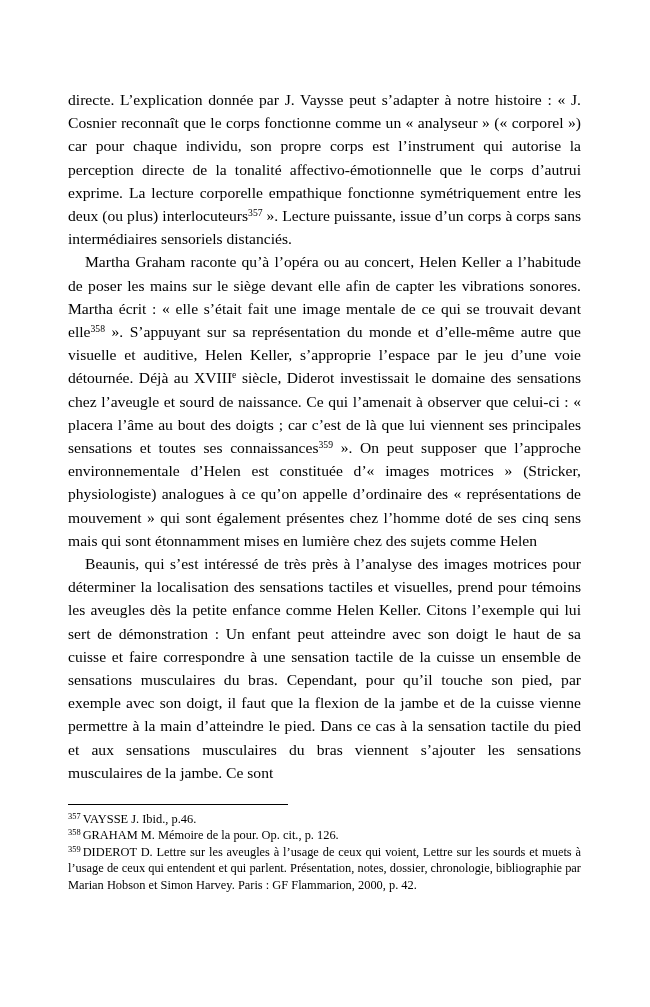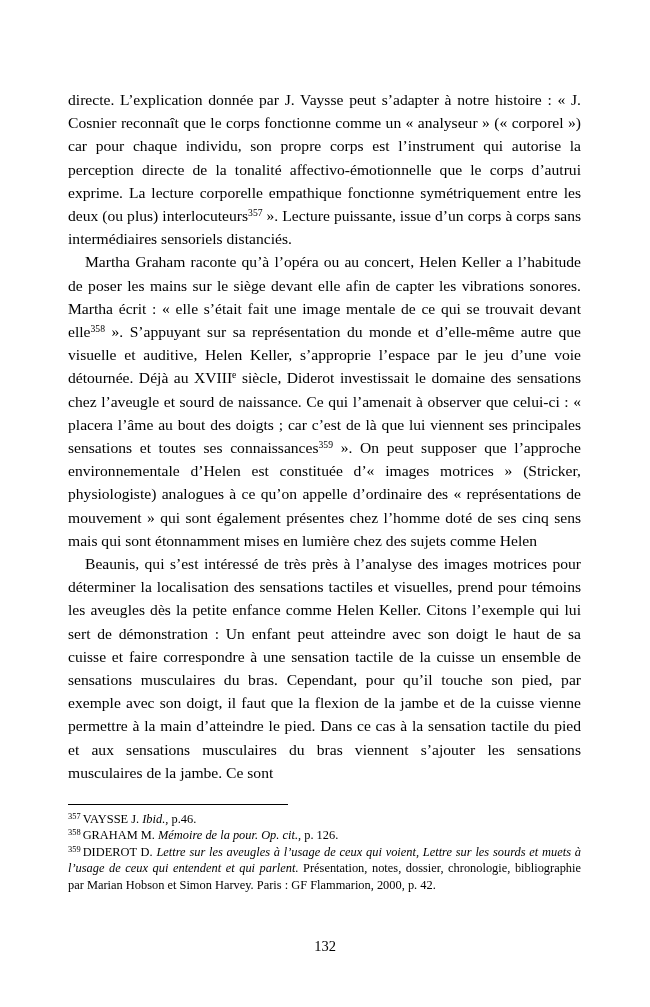--- a/index.html
+++ b/index.html
@@ -75,21 +75,20 @@
     hyphens: none;
     -webkit-hyphens: none;
   }
   p.footnote sup {
     font-size: 0.68em;
     vertical-align: 0.5em;
     line-height: 0;
     margin-right: 2px;
   }
   .it {
-    font-style: italic;
   }
   .page-number {
     position: absolute;
     left: 0;
     top: 937px;
     width: 650px;
     text-align: center;
     font-size: 14.5px;
     line-height: 18px;
   }
@@ -107,15 +106,14 @@
 
   <div class="footnote-area">
     <hr class="fn-rule">
     <div id="footnote-list">
         <p class="footnote"><sup>357</sup>VAYSSE J. <span class="it">Ibid.</span>, p.46.</p>
         <p class="footnote"><sup>358</sup>GRAHAM M. <span class="it">Mémoire de la pour. Op. cit.</span>, p. 126.</p>
         <p class="footnote"><sup>359</sup>DIDEROT D. <span class="it">Lettre sur les aveugles à l’usage de ceux qui voient, Lettre sur les sourds et muets à l’usage de ceux qui entendent et qui parlent.</span> Présentation, notes, dossier, chronologie, bibliographie par Marian Hobson et Simon Harvey. Paris : GF Flammarion, 2000, p. 42.</p>
       </div>
   </div>
 
-  <div class="page-number">132</div>
 
 </div>
 
 </body></html>

